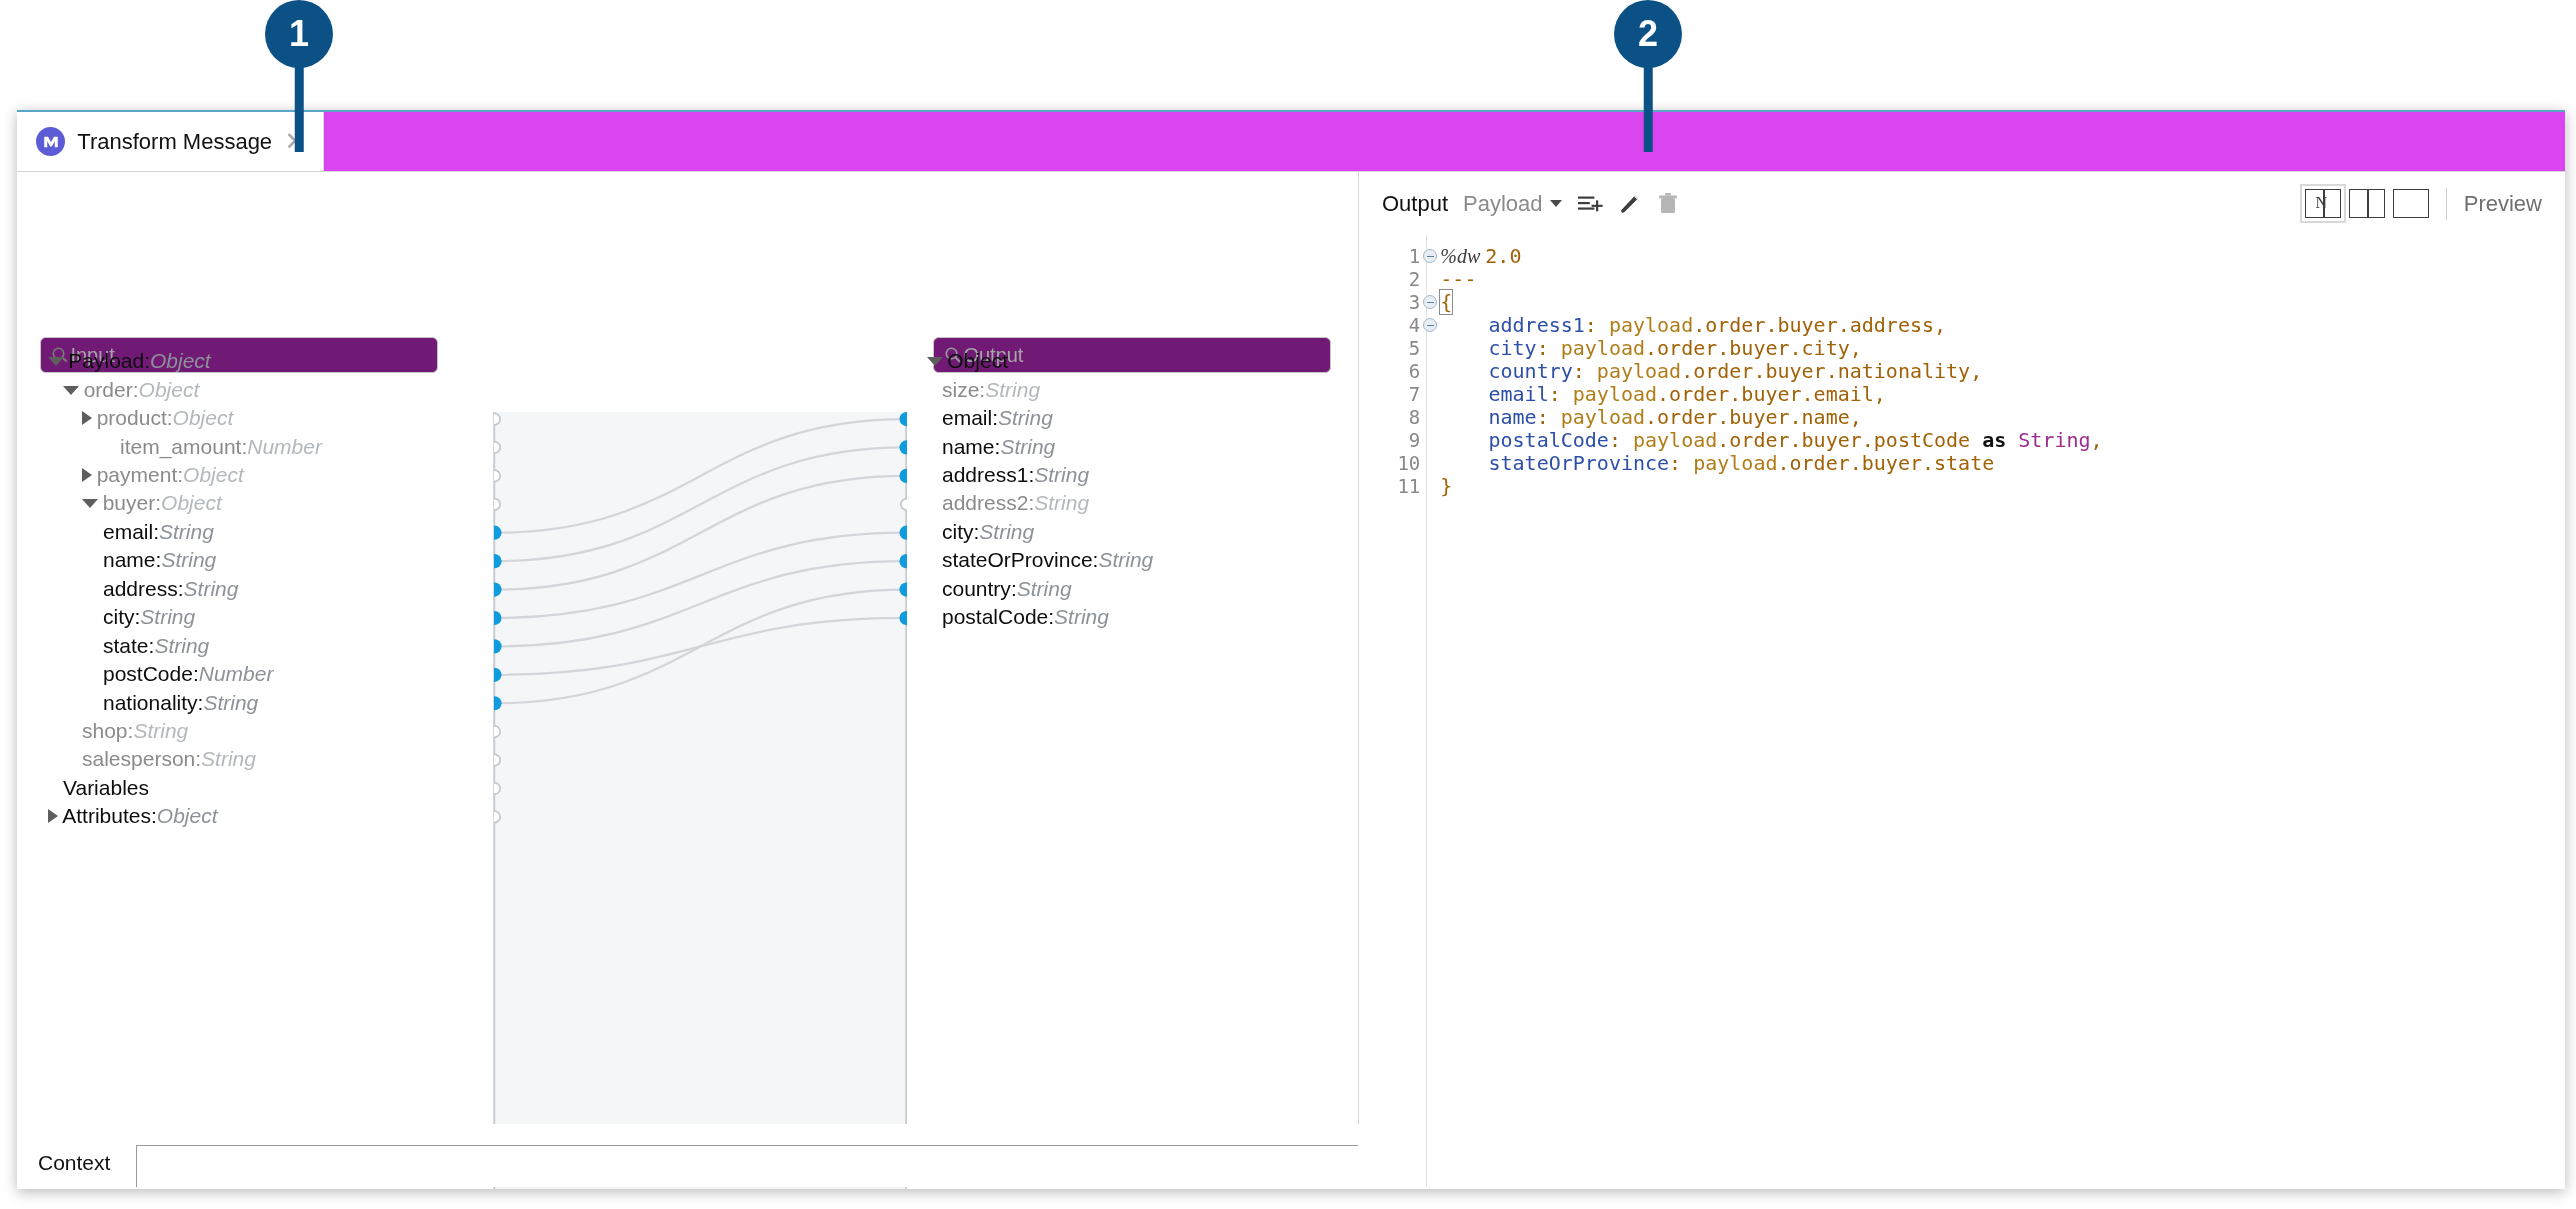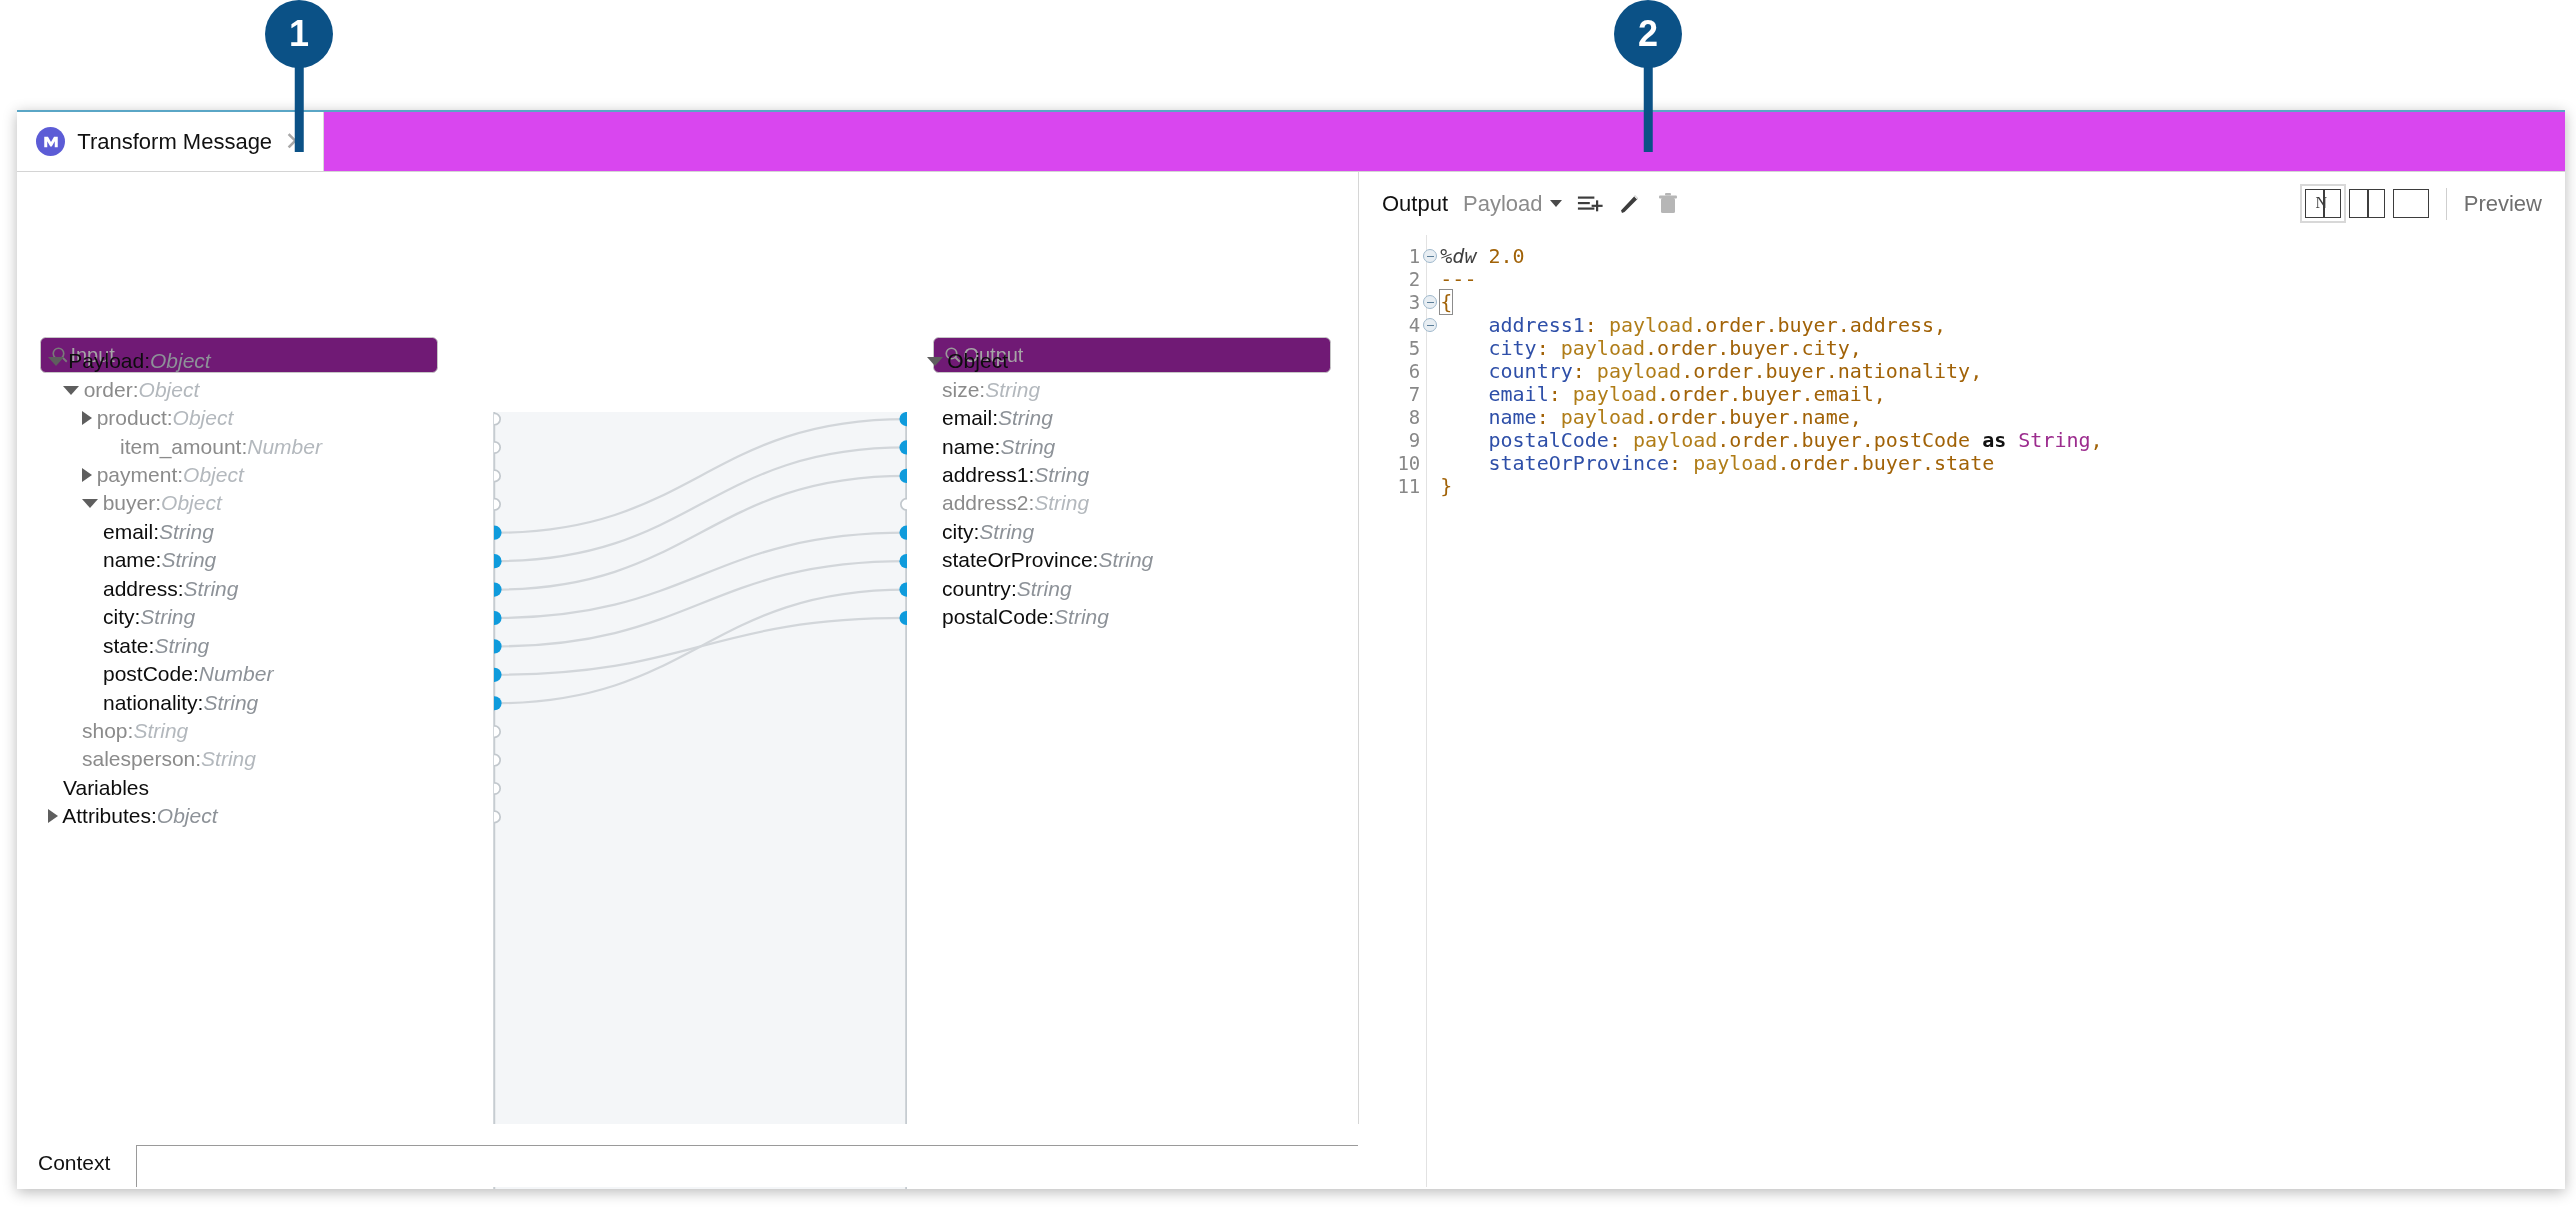--- a/index.html
+++ b/index.html
@@ -152,21 +152,21 @@
   .foldbox{
     position:absolute;right:-11.4px;top:4.7px;width:14.2px;height:14.2px;
     border:0.9px solid #9fb8cc;border-radius:50%;background:#e8eef3;
     box-sizing:border-box;
   }
   .foldbox::after{
     content:"";position:absolute;left:2.8px;top:5.7px;width:6.6px;height:0.9px;background:#5b7e99;
   }
   .code{flex:1;padding-top:9.5px;padding-left:13.3px;box-sizing:border-box;}
   .cline{height:23px;line-height:23px;font-size:20px;white-space:pre;color:#1a1a1a;}
-  .k-dir{color:#3f3f3f;font-style:italic;}
+  .k-dir{color:#3f3f3f;font-style:italic;font-family:Liberation Serif, serif;}
   .k-key{color:#2e4fa8;}
   .k-var{color:#b07d18;}
   .k-plain{color:#a16207;}
   .k-as{color:#111;font-weight:bold;}
   .k-type{color:#9c2c8e;}
   .brace-sel{outline:0.9px solid #8c8c8c;}
 </style>
 </head>
 <body>
 

